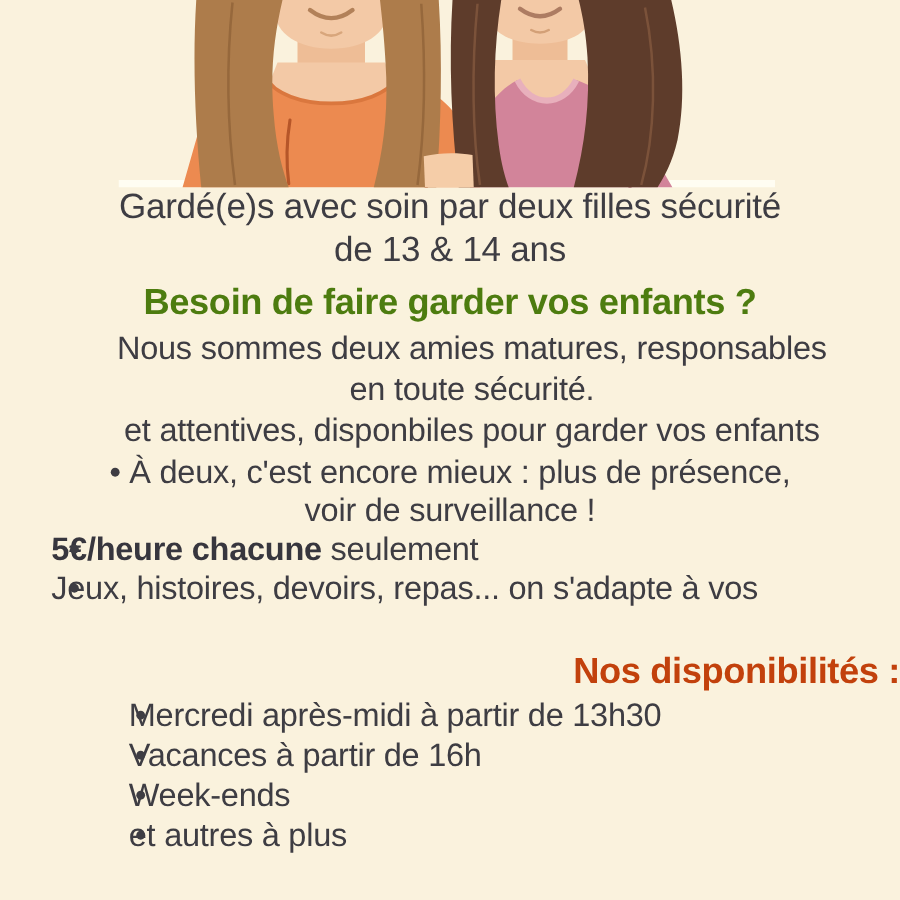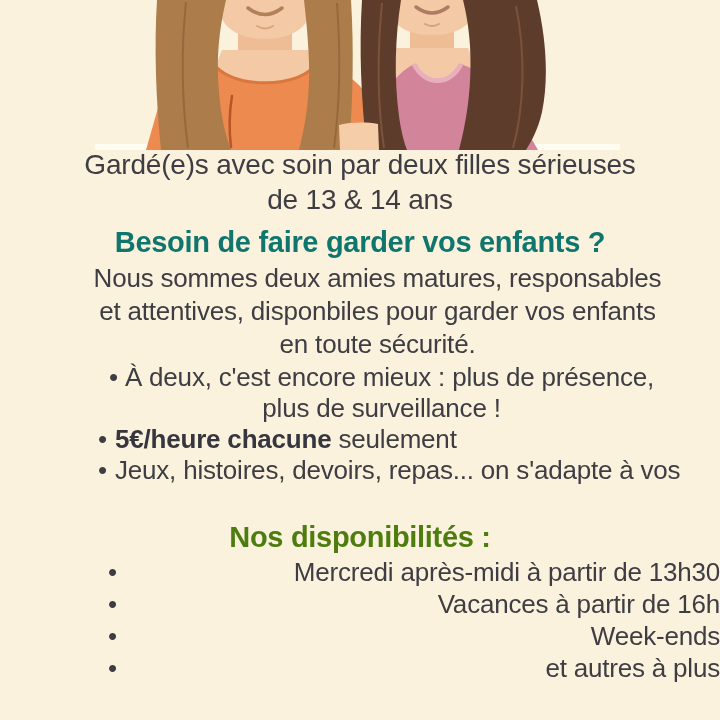--- a/index.html
+++ b/index.html
@@ -6,30 +6,30 @@
   .poster{
     position:relative;width:720px;height:720px;overflow:hidden;
     background:#faf2dd;
     font-family:"Liberation Sans","DejaVu Sans",sans-serif;
     color:#3e3d43;
     letter-spacing:-0.2px;
   }
   .abs{position:absolute;left:0;right:0;}
   .illustration{position:absolute;top:0;left:0;width:720px;height:150px;display:block;}
   .intro{top:147px;font-size:28px;line-height:35px;text-align:center;}
-  .h-main{top:224px;font-size:29px;line-height:36px;font-weight:bold;color:#0f766e;text-align:center;letter-spacing:-0.3px;}
+  .h-main{top:224px;font-size:29px;line-height:36px;font-weight:bold;color:#4d7c0f;text-align:center;letter-spacing:-0.3px;}
   .pitch{top:262px;font-size:26px;line-height:33px;text-align:center;padding-left:35px;}
-  .points{top:362px;font-size:26px;line-height:31px;margin-left:43px;}
+  .points{top:362px;font-size:26px;line-height:31px;}
   .points .c{text-align:center;}
   .idot::before{content:"• ";}
-  .l{position:relative;padding-left:72px;text-align:left;}
+  .l{position:relative;padding-left:41px;text-align:left;}
   .l.dot::before{content:"•";position:absolute;left:55px;}
-  .h-sub{top:519px;font-size:29px;line-height:36px;font-weight:bold;color:#4d7c0f;text-align:center;letter-spacing:-0.3px;}
+  .h-sub{top:519px;font-size:29px;line-height:36px;font-weight:bold;color:#c2410c;text-align:right;letter-spacing:-0.3px;}
   .avail{top:556px;font-size:26px;line-height:32px;}
-  .avail .item{position:relative;padding-left:53px;text-align:right;}
+  .avail .item{position:relative;padding-left:103px;text-align:left;}
   .avail .item::before{content:"•";position:absolute;left:108px;}
   .b{font-weight:bold;color:#37363e;}
 </style>
 </head>
 <body>
 
 <div class="poster">
 
   <svg class="illustration" viewBox="0 0 720 150" aria-hidden="true">
 
@@ -64,35 +64,35 @@
       <path d="M362,0 L401,0 C395,38 394,78 399,116 C401,131 404,142 407,150 L367,150 C361,100 359,48 362,0 Z" fill="#5e3c2b"></path>
       <path d="M463,0 L537,0 C546,38 549,78 542,112 C538,130 531,142 526,150 L459,150 C468,116 472,82 470,46 C469,28 466,12 463,0 Z" fill="#5e3c2b"></path>
       <path d="M382,3 C377,55 378,108 384,148" stroke="#7b523a" stroke-width="2" fill="none"></path>
       <path d="M516,6 C526,55 524,108 513,148" stroke="#7b523a" stroke-width="2" fill="none"></path>
     </g>
 
     <path d="M339,125 C352,122 366,122 378,124 L379,150 L340,150 Z" fill="#f5cda8"></path>
   </svg>
 
   <div class="abs intro">
-    <div>Gardé(e)s avec soin par deux filles sérieuses</div>
+    <div>Gardé(e)s avec soin par deux filles sécurité</div>
     <div>de 13 &amp; 14 ans</div>
   </div>
 
   <div class="abs h-main">Besoin de faire garder vos enfants ?</div>
 
   <div class="abs pitch">
     <div>Nous sommes deux amies matures, responsables</div>
+    <div>en toute sécurité.</div>
     <div>et attentives, disponbiles pour garder vos enfants</div>
-    <div>en toute sécurité.</div>
   </div>
 
   <div class="abs points">
     <div class="c idot">À deux, c'est encore mieux : plus de présence,</div>
-    <div class="c">plus de surveillance !</div>
+    <div class="c">voir de surveillance !</div>
     <div class="l dot"><span class="b">5€/heure chacune</span><span> seulement</span></div>
     <div class="l dot">Jeux, histoires, devoirs, repas... on s'adapte à vos</div>
   </div>
 
   <div class="abs h-sub">Nos disponibilités :</div>
 
   <div class="abs avail">
     <div class="item">Mercredi après-midi à partir de 13h30</div>
     <div class="item">Vacances à partir de 16h</div>
     <div class="item">Week-ends</div>

